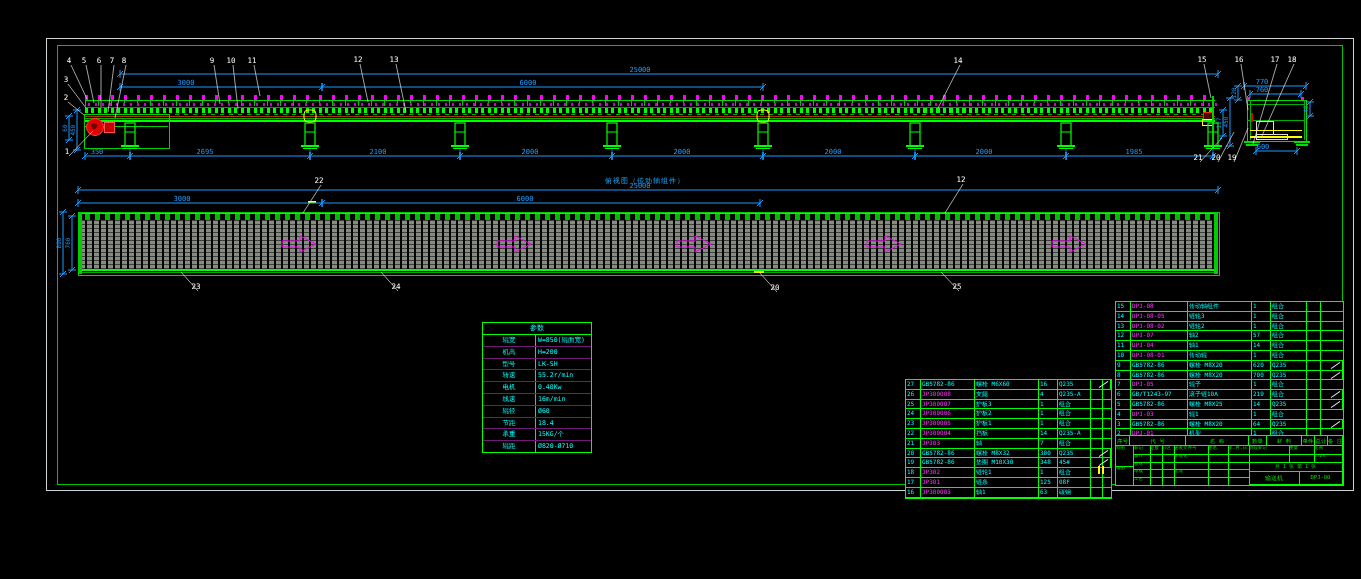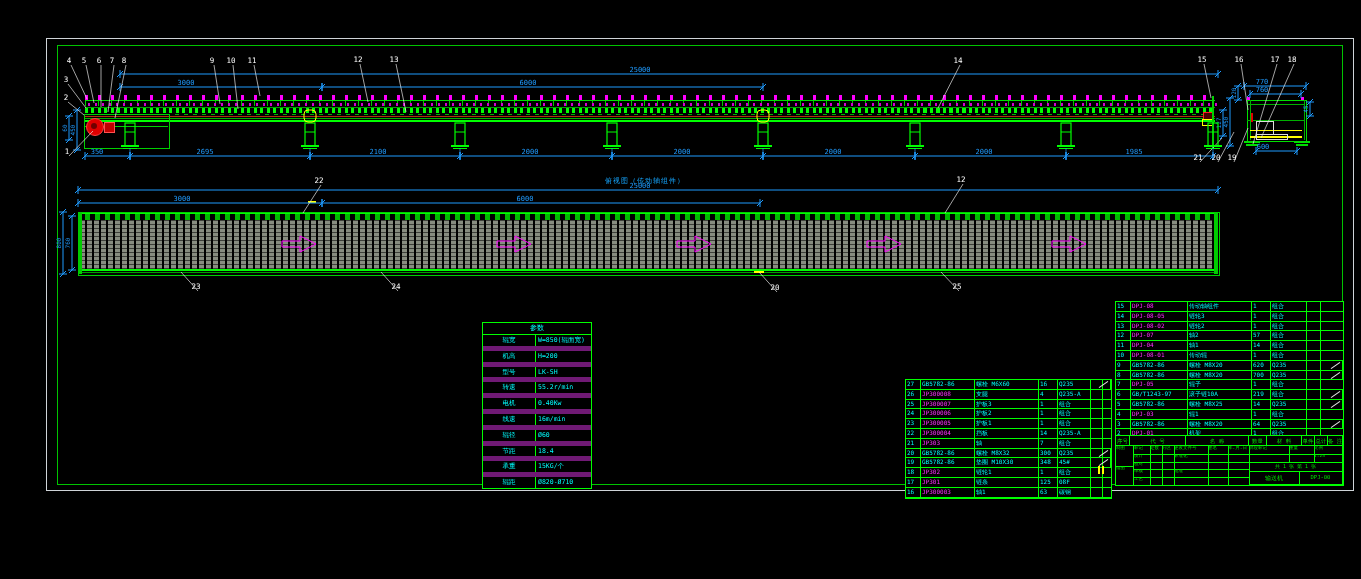--- a/index.html
+++ b/index.html
@@ -59,21 +59,21 @@
                repeating-linear-gradient(90deg,#878c80 0 5px,#000 5px 7px);}
   #plan-bot1{left:80px;top:269px;width:1136px;height:2px;background:#00ff00;}
   #plan-bot2{left:80px;top:272px;width:1136px;height:1px;background:#00a000;}
   #plan-capL{left:78px;top:212px;width:4px;height:62px;background:#00cc00;}
   #plan-capR{left:1214px;top:212px;width:4px;height:62px;background:#00cc00;}
   #plan-title{left:560px;top:176px;width:170px;text-align:center;color:#15a6ff;font-size:7px;letter-spacing:1px;}
   .ydash{background:#ffff00;height:2px;}
   
   #spec{left:482px;top:322px;width:108px;border:1px solid #00ff00;background:#000;}
   #spec .hdr{height:11px;border-bottom:1px solid #00ff00;color:#00ffff;font-size:7px;text-align:center;line-height:11px;}
-  #spec .row{display:flex;height:10.8px;border-bottom:5px solid #701a75;}
+  #spec .row{display:flex;height:10.8px;border-bottom:1px solid #701a75;}
   #spec .row:last-child{border-bottom:0;}
   #spec .lab{width:52px;border-right:1px solid #00ff00;color:#00ffff;font-size:6.5px;line-height:10.8px;text-align:center;overflow:hidden;white-space:nowrap;}
   #spec .val{flex:1;color:#00ffff;font-size:6.5px;line-height:10.8px;padding-left:2px;overflow:hidden;white-space:nowrap;}
   
   .bom{border:1px solid #00ff00;background:#000;}
   #bom-left{left:905px;top:379px;width:205px;}
   #bom-right{left:1115px;top:301px;width:227px;}
   .bom .brow{display:flex;border-bottom:1px solid #00ff00;height:8.8px;position:relative;}
   .bom .bc{border-right:1px solid #00ff00;font-size:6px;line-height:8.8px;overflow:hidden;white-space:nowrap;
            padding-left:1px;color:#00ffff;}

